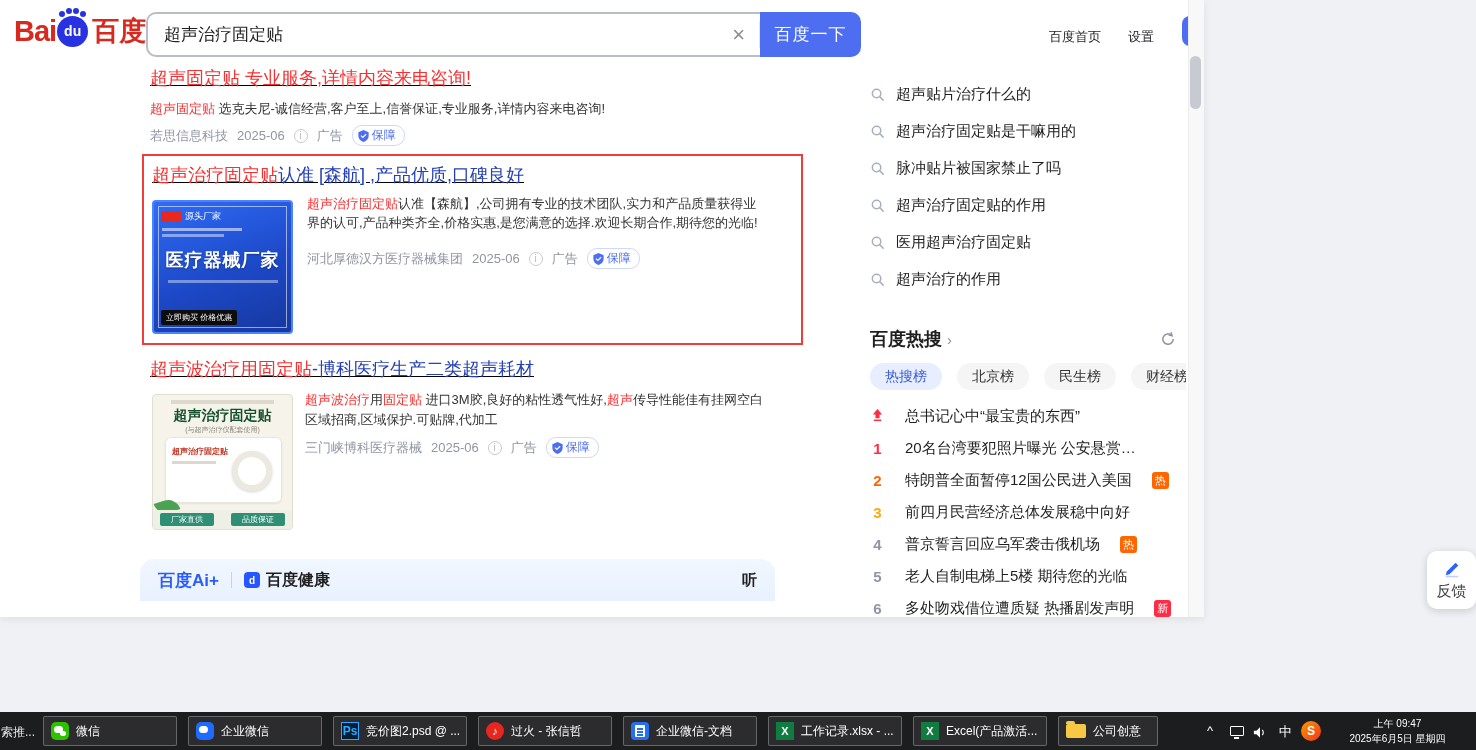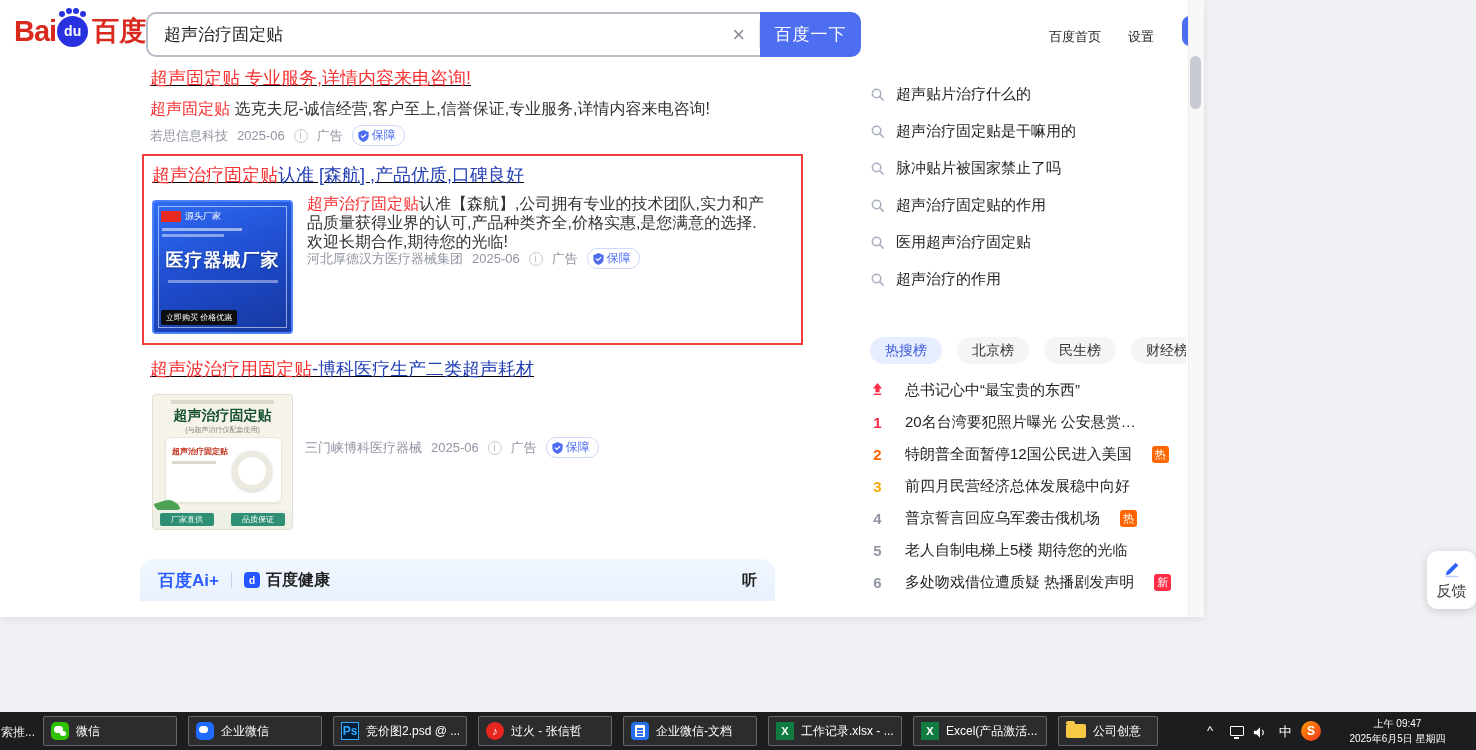--- a/index.html
+++ b/index.html
@@ -22,21 +22,21 @@
   .clear-x{font-size:22px;color:#8a8d96;padding:0 14px;cursor:pointer;line-height:1;}
   .search-divider{width:1px;height:27px;background:#e4e6ea;}
   .search-btn{position:absolute;left:760px;top:12px;width:101px;height:45px;background:#4e6ef2;color:#fff;font-size:17px;border:0;border-radius:0 10px 10px 0;cursor:pointer;letter-spacing:1px;font-family:inherit;}
   .nav-link{position:absolute;top:28px;font-size:13px;color:#24252a;cursor:pointer;}
   .login-partial{position:absolute;left:1182px;top:16px;width:22px;height:30px;background:#4e6ef2;border-radius:8px 0 0 8px;cursor:pointer;}
 
   
   .red{color:#f73131;}
   .blue{color:#2440b3;}
   .r-title{font-size:18px;line-height:24px;text-decoration:underline;cursor:pointer;white-space:nowrap;}
-  .r-desc{font-size:16px;line-height:19px;color:#333;}
+  .r-desc{font-size:13px;line-height:19px;color:#333;}
   .r-meta{display:flex;align-items:center;gap:9px;font-size:13px;color:#9195a3;}
   .info-icon{width:14px;height:14px;border-radius:50%;border:1px solid #c8cad1;color:#b4b7bf;font-size:10px;display:inline-flex;align-items:center;justify-content:center;}
   .info-icon::before{content:"i";}
   .badge-pill{display:inline-flex;align-items:center;gap:3px;border:1px solid #cdd9fb;border-radius:10px;padding:1px 8px 1px 5px;color:#4e6ef2;font-size:12px;background:#fff;cursor:pointer;}
 
   #r1{position:absolute;left:150px;top:66px;width:660px;}
   #r1 .r-desc{margin-top:9px;}
   #r1 .r-meta{margin-top:7px;}
 
   #r2box{position:absolute;left:142px;top:154px;width:661px;height:191px;border:2px solid #f23d3d;}
@@ -220,20 +220,23 @@
           <span class="r3-paneltext">超声治疗固定贴</span>
           <span class="r3-panelline"></span>
           <span class="r3-roll"></span>
         </div>
         <span class="r3-leaf"></span>
         <div class="r3-strip">
           <span class="r3-tag">厂家直供</span>
           <span class="r3-tag">品质保证</span>
         </div>
       </div>
+      <div class="r-desc r3-desc">
+        <span class="red">超声波治疗</span><span>用</span><span class="red">固定贴</span><span> 进口3M胶,良好的粘性透气性好,</span><span class="red">超声</span><span>传导性能佳有挂网空白区域招商,区域保护.可贴牌,代加工</span>
+      </div>
       <div class="r-meta r3-meta">
         <span>三门峡博科医疗器械</span>
         <span>2025-06</span>
         <span class="info-icon"></span>
         <span>广告</span>
         <span class="badge-pill">
           <svg width="11" height="12" viewBox="0 0 12 14">
               <path d="M6 0 L12 2.5 V7 C12 10.5 9.5 13 6 14 C2.5 13 0 10.5 0 7 V2.5 Z" fill="#4e6ef2"></path>
               <path d="M3 6.5 L5.2 8.7 L9 5" stroke="#fff" stroke-width="1.4" fill="none"></path>
             </svg>
@@ -290,20 +293,30 @@
       <div class="rel-item">
         <svg width="15" height="15" viewBox="0 0 16 16">
             <circle cx="7" cy="7" r="4.5" fill="none" stroke="#a8aebf" stroke-width="1.6"></circle>
             <line x1="10.5" y1="10.5" x2="14" y2="14" stroke="#a8aebf" stroke-width="1.6" stroke-linecap="round"></line>
           </svg>
         <span>超声治疗的作用</span>
       </div>
     </div>
 
     <div class="hot">
+      <div class="hot-head">
+        <span class="hot-title">百度热搜</span>
+        <span class="hot-arrow">›</span>
+        <span class="hot-refresh">
+          <svg width="16" height="16" viewBox="0 0 16 16">
+              <path d="M13.2 8 A5.2 5.2 0 1 1 11.6 4.3" fill="none" stroke="#9195a3" stroke-width="1.5"></path>
+              <path d="M11 1.2 L12.1 4.7 L8.6 4.1" fill="none" stroke="#9195a3" stroke-width="1.5"></path>
+            </svg>
+        </span>
+      </div>
       <div class="hot-tabs">
         <span class="hot-tab active">热搜榜</span>
         <span class="hot-tab">北京榜</span>
         <span class="hot-tab">民生榜</span>
         <span class="hot-tab">财经榜</span>
       </div>
       <div class="hot-list">
         <div class="hot-item">
           <span class="hot-rank"><svg width="13" height="14" viewBox="0 0 14 15">
                 <path d="M7 1 L12 7 H9.2 V11 H4.8 V7 H2 Z" fill="#fe2d46"></path>

